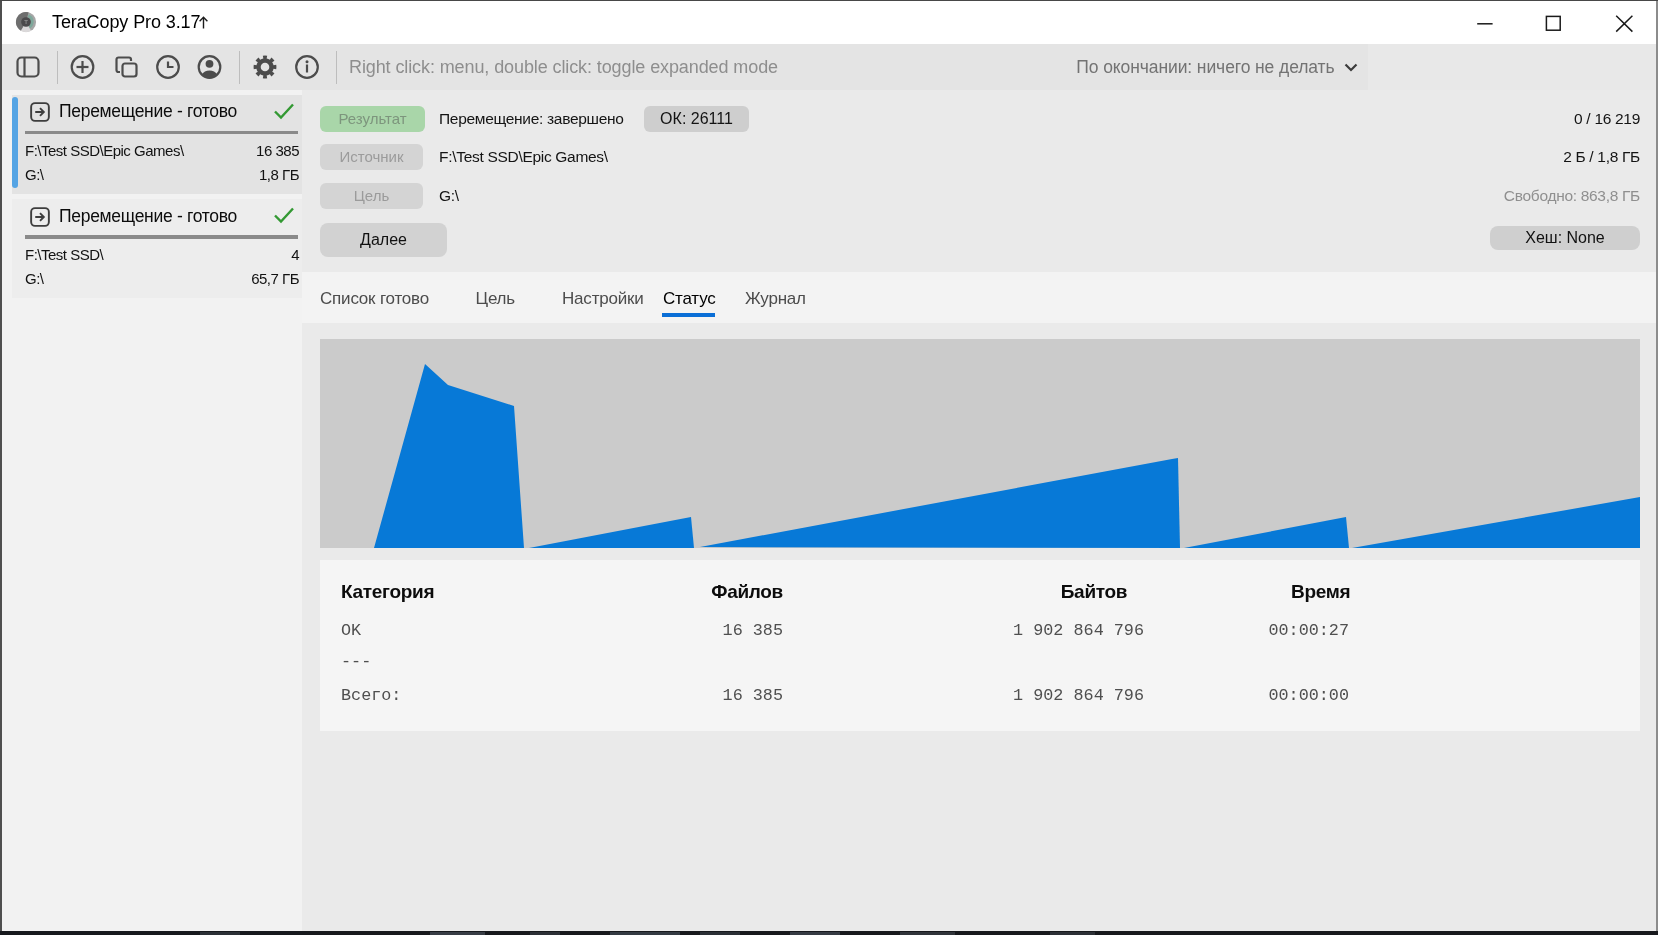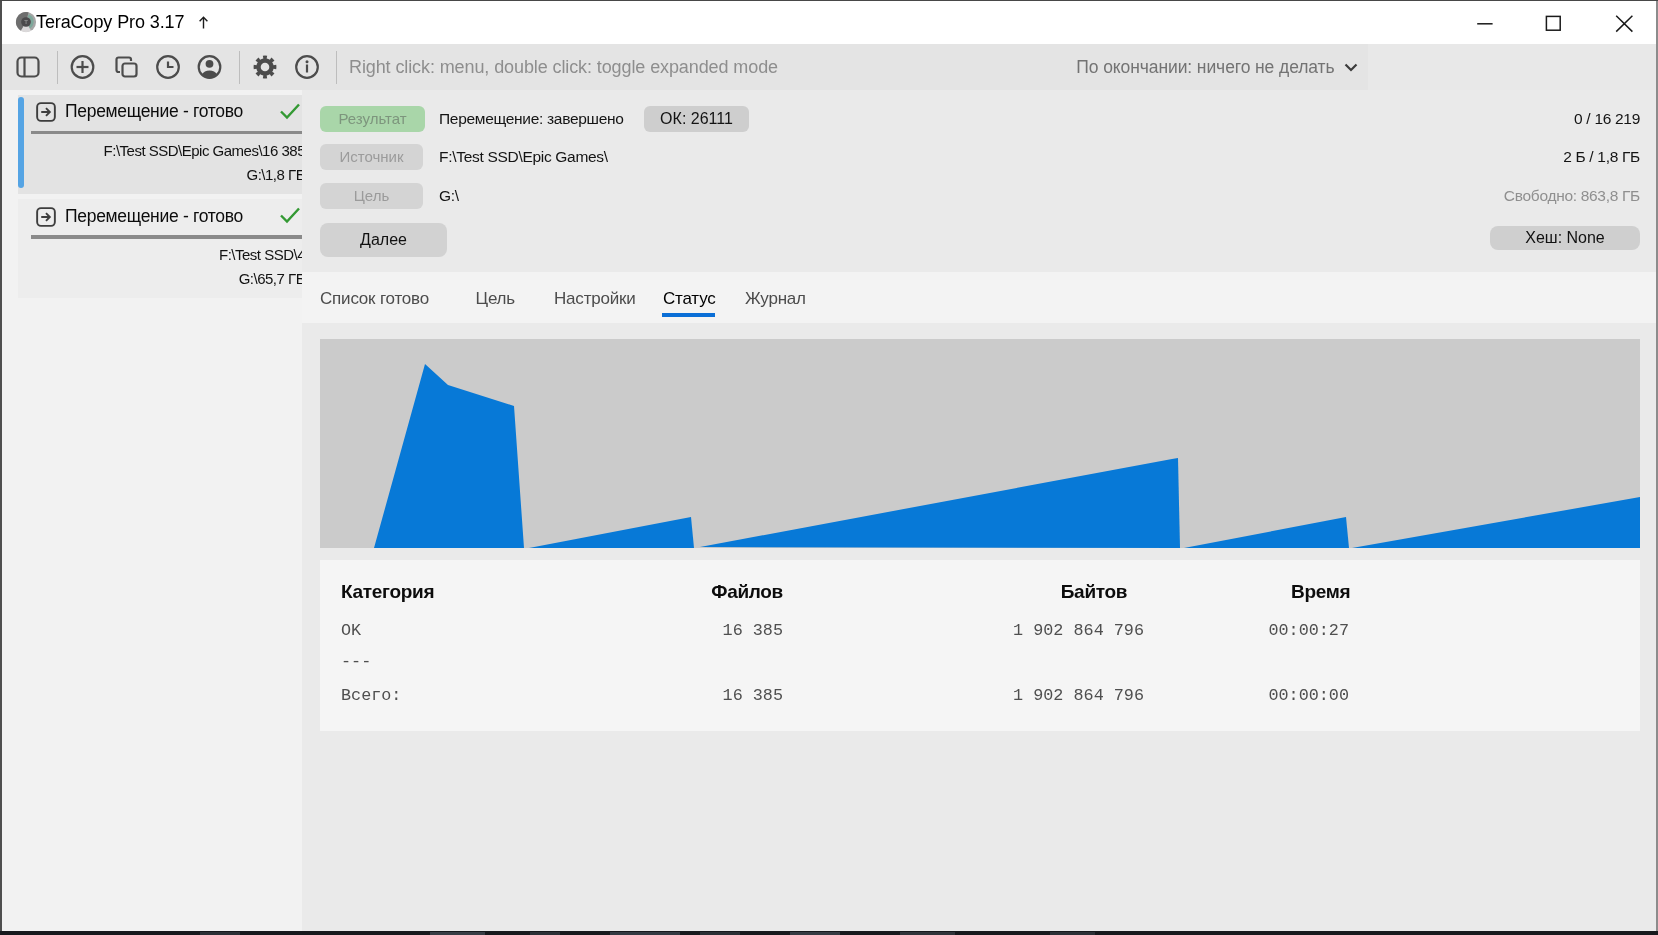--- a/index.html
+++ b/index.html
@@ -6,31 +6,31 @@
 html,body { width:1658px; height:935px; overflow:hidden; }
 body { font-family:"Liberation Sans", sans-serif; position:relative; background:#e8e8e8; }
 .abs { position:absolute; }
 
 
 #borderL { left:0; top:0; width:2px; height:931px; background:#4f4f4f; }
 #borderR { right:0; top:0; width:2px; height:931px; background:#8c8c8c; }
 #borderT { left:0; top:0; width:1658px; height:1px; background:#474747; }
 
 #titlebar { left:2px; top:1px; width:1654px; height:43px; background:#ffffff; }
-#apptitle { left:34px; top:0; height:43px; line-height:43px; font-size:18px; color:#000; letter-spacing:-0.1px; }
+#apptitle { left:50px; top:0; height:43px; line-height:43px; font-size:18px; color:#000; letter-spacing:-0.1px; }
 .winbtn { top:0; height:43px; }
 
 #toolbar { left:2px; top:44px; width:1366px; height:46px; background:#e4e4e4; }
 .sep { position:absolute; top:7px; width:1px; height:33px; background:#bdbdbd; }
 #tbhint { left:347px; top:0; height:46px; line-height:46px; font-size:18px; color:#8e8e8e; letter-spacing:-0.1px; }
 #tbright { right:10px; top:0; height:46px; line-height:46px; font-size:17.5px; color:#737373; letter-spacing:-0.1px; }
 
 
 #sidebar { left:2px; top:90px; width:300px; height:841px; background:#f2f2f2; }
-.card { position:absolute; left:16px; width:300px; height:99px;text-align:right; }
+.card { position:absolute; left:10px; width:300px; height:99px; }
 .card .ticon { position:absolute; left:17.5px; top:7.5px; }
 .card .ctitle { position:absolute; left:47px; top:5.5px; height:22px; line-height:22px; font-size:17.5px; color:#0c0c0c; letter-spacing:-0.3px; }
 .card .check { position:absolute; right:17px; top:7px; }
 .card .pbar { position:absolute; left:13px; top:36px; width:273px; height:3.5px; background:#8a8a8a; }
 .card .row { position:absolute; left:13px; width:274px; height:20px; font-size:15px; letter-spacing:-0.5px; color:#121212; }
 .card .row .rv { float:right; }
 
 
 #main { left:302px; top:90px; width:1354px; height:841px; background:#eaeaea; }
 .pill { position:absolute; border-radius:6px; font-size:15px; text-align:center; }
@@ -162,21 +162,21 @@
     <div class="pill" style="left:18px;top:133px;width:127px;height:34px;line-height:34px;background:#d2d2d2;color:#111;font-size:16px;border-radius:8px">Далее</div>
 
     <div class="ptxt" style="right:16px;top:20px">0 / 16 219</div>
     <div class="ptxt" style="right:16px;top:58px">2 Б / 1,8 ГБ</div>
     <div class="ptxt" style="right:16px;top:97px;color:#8f8f8f">Свободно: 863,8 ГБ</div>
     <div class="pill" style="right:16px;top:136px;width:150px;height:24px;line-height:24px;background:#cfcfcf;color:#111;font-size:16px;border-radius:8px">Хеш: None</div>
 
     <div id="tabs">
       <div class="tab" style="left:18px">Список готово</div>
       <div class="tab" style="left:173.5px">Цель</div>
-      <div class="tab" style="left:252px">Настройки</div>
+      <div class="tab" style="left:260px">Настройки</div>
       <div class="tab" style="left:361px;color:#000">Статус</div>
       <div class="tab" style="left:443px">Журнал</div>
       <div style="position:absolute;left:360px;top:41.3px;width:52.5px;height:3.6px;background:#0a6ed6"></div>
     </div>
 
     <div id="content">
       <svg id="chart" width="1320" height="209" viewBox="0 0 1320 209" preserveAspectRatio="none">
         <path fill="#0779d7" d="M54 209 L105 25 L128 46 L194 67 L204 209 Z"></path>
         <path fill="#0779d7" d="M209 209 L371 178 L374 209 Z"></path>
         <path fill="#0779d7" d="M380 208 L852 120 L858 119 L860 209 Z"></path>

